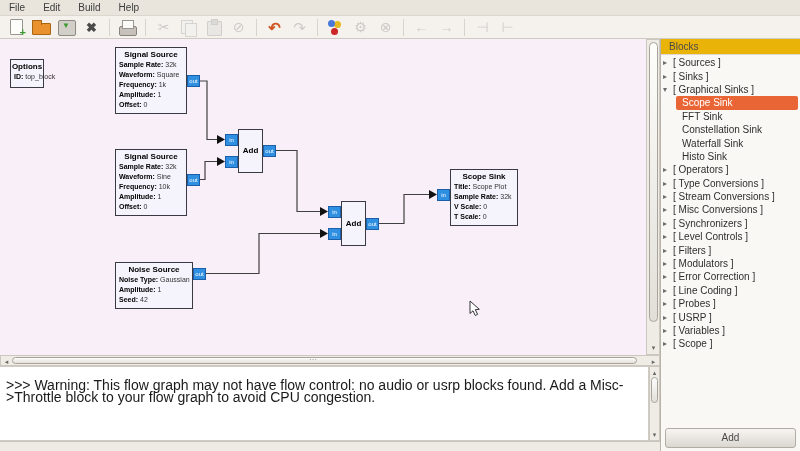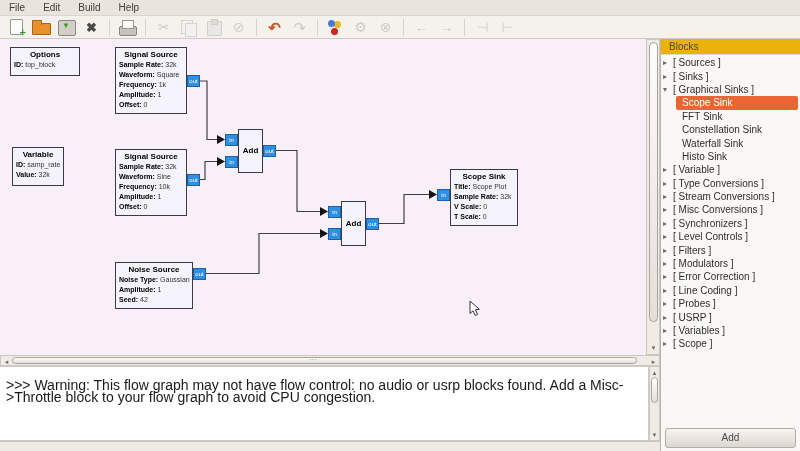--- a/index.html
+++ b/index.html
@@ -154,31 +154,24 @@
         <polygon points="225,100.5 217,96 217,105" fill="#111"></polygon>
         <polyline points="200,140.5 205,140.5 205,122.5 217,122.5" fill="none" stroke="#404040" stroke-width="1.2"></polyline>
         <polygon points="225,122.5 217,118 217,127" fill="#111"></polygon>
         <polyline points="276,111.5 297,111.5 297,172.5 320,172.5" fill="none" stroke="#404040" stroke-width="1.2"></polyline>
         <polygon points="328,172.5 320,168 320,177" fill="#111"></polygon>
         <polyline points="206,234.5 259,234.5 259,194.5 320,194.5" fill="none" stroke="#404040" stroke-width="1.2"></polyline>
         <polygon points="328,194.5 320,190 320,199" fill="#111"></polygon>
         <polyline points="379,184.5 404,184.5 404,155.5 429,155.5" fill="none" stroke="#404040" stroke-width="1.2"></polyline>
         <polygon points="437,155.5 429,151 429,160" fill="#111"></polygon>
       </svg>
-  <div class="fg-block" style="left: 10px; top: 8px; width: 70px; height: 29px;">
+  <div class="fg-block" style="left: 10px; top: 20px; width: 34px; height: 29px;">
         <div class="fg-title">Options</div>
         <div class="fg-params">
           <div class="fg-param"><b>ID: </b>top_block</div>
-        </div>
-      </div>
-      <div class="fg-block" style="left: 12px; top: 108px; width: 52px; height: 39px;">
-        <div class="fg-title">Variable</div>
-        <div class="fg-params">
-          <div class="fg-param"><b>ID: </b>samp_rate</div>
-          <div class="fg-param"><b>Value: </b>32k</div>
         </div>
       </div>
       <div class="fg-block" style="left: 115px; top: 8px; width: 72px; height: 67px;">
         <div class="fg-title">Signal Source</div>
         <div class="fg-params">
           <div class="fg-param"><b>Sample Rate: </b>32k</div>
           <div class="fg-param"><b>Waveform: </b>Square</div>
           <div class="fg-param"><b>Frequency: </b>1k</div>
           <div class="fg-param"><b>Amplitude: </b>1</div>
           <div class="fg-param"><b>Offset: </b>0</div>
@@ -286,21 +279,21 @@
           <div class="tree-label">Constellation Sink</div>
         </div>
         <div class="tree-row lvl1">
           <div class="tree-label">Waterfall Sink</div>
         </div>
         <div class="tree-row lvl1">
           <div class="tree-label">Histo Sink</div>
         </div>
         <div class="tree-row lvl0">
           <div class="tree-arrow">▸</div>
-          <div class="tree-label">[ Variable ]</div>
+          <div class="tree-label">[ Operators ]</div>
         </div>
         <div class="tree-row lvl0">
           <div class="tree-arrow">▸</div>
           <div class="tree-label">[ Type Conversions ]</div>
         </div>
         <div class="tree-row lvl0">
           <div class="tree-arrow">▸</div>
           <div class="tree-label">[ Stream Conversions ]</div>
         </div>
         <div class="tree-row lvl0">

